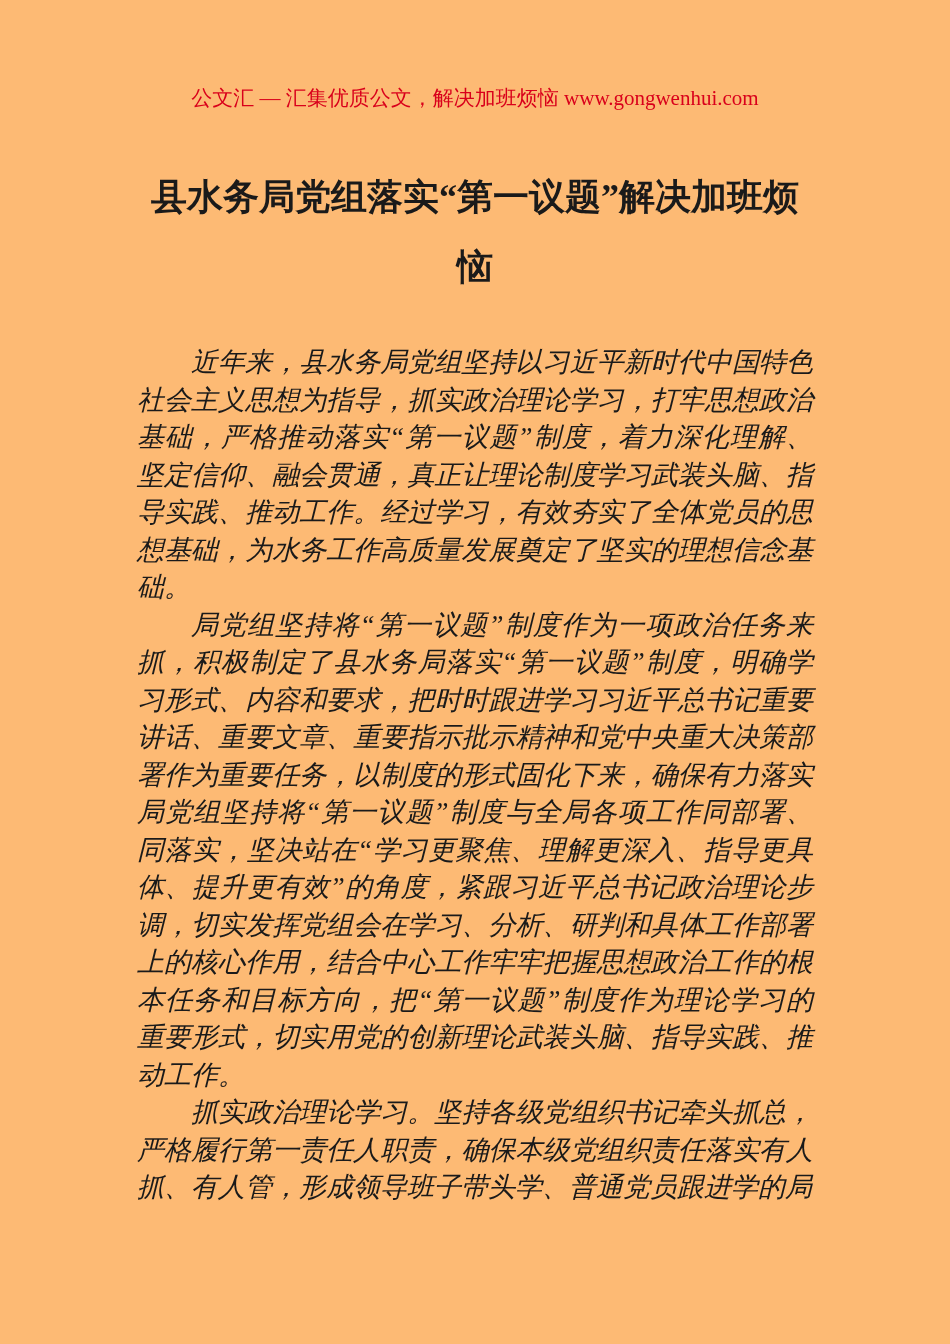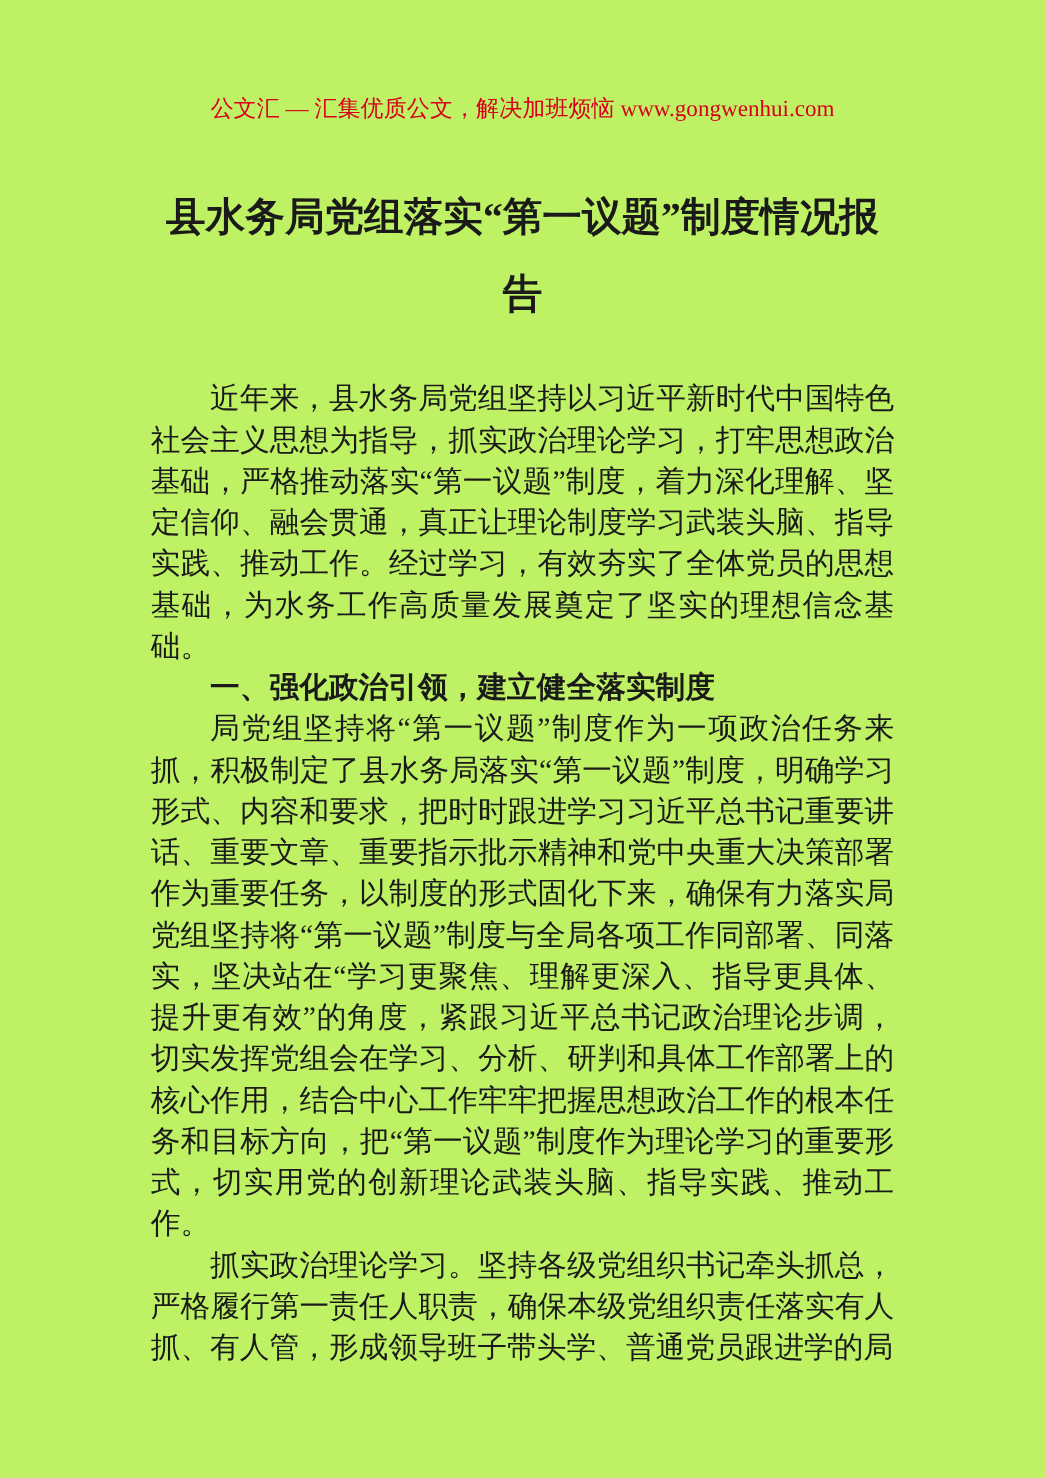--- a/index.html
+++ b/index.html
@@ -5,21 +5,21 @@
   * { margin: 0; padding: 0; box-sizing: border-box; }
   html, body {
     background: #f5f5f5;
     font-family: "Liberation Serif", "DejaVu Serif", serif;
   }
   .page {
     position: relative;
     width: 950px;
     height: 1344px;
     margin: 0 auto;
-    background: #bef264;
+    background: #fdba74;
     overflow: hidden;
   }
   .banner {
     padding-top: 84px;
     text-align: center;
     color: #d9001b;
     font-size: 21px;
     font-weight: 400;
   }
   .title {
@@ -30,38 +30,38 @@
     line-height: 70px;
     font-weight: 700;
     color: #1a1a1a;
   }
   .content {
     margin: 42px 137px 0;
     font-size: 27px;
     line-height: 37.5px;
     text-align: justify;
     color: #1a1a1a;
+    font-style: italic;
   }
   .content p {
     margin: 0;
     text-indent: 2em;
   }
   .content p.heading-para {
     font-weight: 700;
   }
 </style>
 </head>
 <body>
 
 <div class="page">
 
   <div class="banner">公文汇 — 汇集优质公文，解决加班烦恼 www.gongwenhui.com</div>
 
-  <h1 class="title">县水务局党组落实“第一议题”制度情况报告</h1>
+  <h1 class="title">县水务局党组落实“第一议题”解决加班烦恼</h1>
 
   <div class="content">
     <p class="body-para">近年来，县水务局党组坚持以习近平新时代中国特色社会主义思想为指导，抓实政治理论学习，打牢思想政治基础，严格推动落实“第一议题”制度，着力深化理解、坚定信仰、融会贯通，真正让理论制度学习武装头脑、指导实践、推动工作。经过学习，有效夯实了全体党员的思想基础，为水务工作高质量发展奠定了坚实的理想信念基础。</p>
-    <p class="heading-para">一、强化政治引领，建立健全落实制度</p>
     <p class="body-para">局党组坚持将“第一议题”制度作为一项政治任务来抓，积极制定了县水务局落实“第一议题”制度，明确学习形式、内容和要求，把时时跟进学习习近平总书记重要讲话、重要文章、重要指示批示精神和党中央重大决策部署作为重要任务，以制度的形式固化下来，确保有力落实局党组坚持将“第一议题”制度与全局各项工作同部署、同落实，坚决站在“学习更聚焦、理解更深入、指导更具体、提升更有效”的角度，紧跟习近平总书记政治理论步调，切实发挥党组会在学习、分析、研判和具体工作部署上的核心作用，结合中心工作牢牢把握思想政治工作的根本任务和目标方向，把“第一议题”制度作为理论学习的重要形式，切实用党的创新理论武装头脑、指导实践、推动工作。</p>
     <p class="body-para">抓实政治理论学习。坚持各级党组织书记牵头抓总，严格履行第一责任人职责，确保本级党组织责任落实有人抓、有人管，形成领导班子带头学、普通党员跟进学的局</p>
   </div>
 
 </div>
 
 </body></html>

